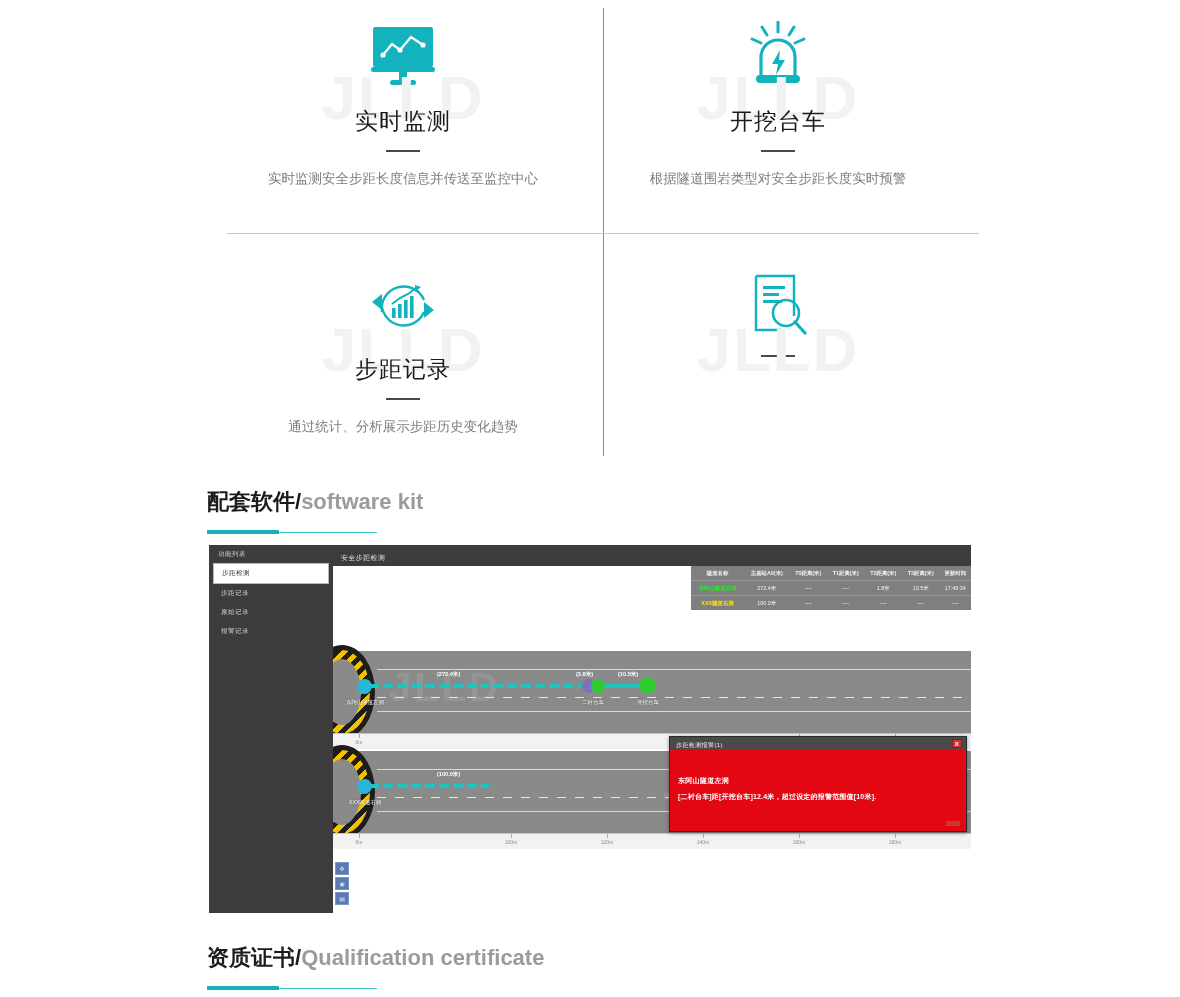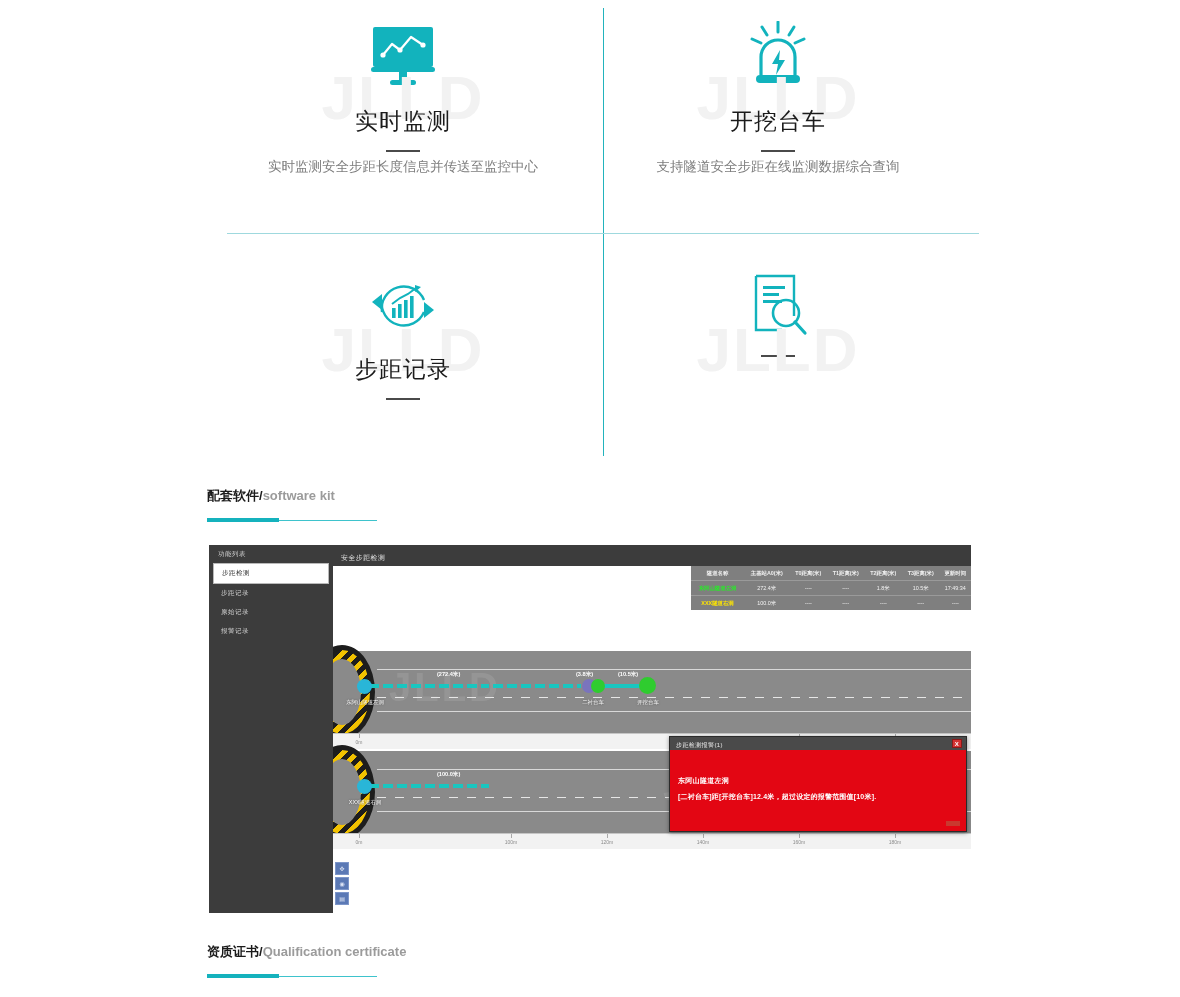--- a/index.html
+++ b/index.html
@@ -49,26 +49,26 @@
     position: relative;
     font-size: 23px; color: #1b1b1b; font-weight: 400;
     letter-spacing: 1px; margin-top: 12px;
   }
   .feat-rule {
     width: 34px; height: 2px; background: #4a4a4a;
     margin: 13px auto 0;
   }
   .feat-desc {
     position: relative;
-    font-size: 13.5px; color: #7d7d7d; margin-top: 6px; line-height: 1.4;
+    font-size: 13.5px; color: #7d7d7d; margin-top: 18px; line-height: 1.4;
   }
 
   
   .sec-head { position: absolute; left: 207px; }
-  .sec-head .sec-title { font-size: 13px; font-weight: bold; color: #1b1b1b; white-space: nowrap; }
+  .sec-head .sec-title { font-size: 22px; font-weight: bold; color: #1b1b1b; white-space: nowrap; }
   .sec-head .sec-title .en { color: #9b9b9b; font-weight: bold; }
   .sec-underline { position: relative; margin-top: 13px; height: 4px; width: 170px; }
   .sec-underline .thick { position: absolute; left: 0; top: 0; width: 72px; height: 4px; background: #15b2bd; }
   .sec-underline .thin  { position: absolute; left: 0; top: 1.5px; width: 170px; height: 1px; background: #3ec3cc; }
   .sec-software { top: 487px; }
   .sec-cert { top: 943px; text-align: center; }
 
   
   .app {
     position: absolute; left: 209px; top: 545px;
@@ -263,21 +263,21 @@
             <line x1="57" y1="18" x2="48" y2="22"></line>
           </g>
           <path d="M14 54 V36 a17 17 0 0 1 34 0 V54" fill="none" stroke="#12b3bd" stroke-width="3.2"></path>
           <path d="M33 29 L25 43 L31 43 L29 54 L38 39 L32 39 Z" fill="#12b3bd"></path>
           <rect x="9" y="54" width="44" height="8" rx="4" fill="#12b3bd"></rect>
         </svg>
       </div>
       <div class="watermark">JLLD</div>
       <div class="feat-title">开挖台车</div>
       <div class="feat-rule"></div>
-      <div class="feat-desc">支持隧道安全步距在线监测数据综合查询</div>
+      <div class="feat-desc">根据隧道围岩类型对安全步距长度实时预警</div>
     </div>
 
     <div class="feat feat-3">
       <div class="feat-icon-wrap">
         <svg width="72" height="68" viewBox="0 0 72 68">
           <path d="M15 40 A22 22 0 0 1 57 28" fill="none" stroke="#12b3bd" stroke-width="2.4"></path>
           <path d="M57 40 A22 22 0 0 1 15 28" fill="none" stroke="#12b3bd" stroke-width="2.4"></path>
           <polygon points="15,22 15,38 5,30" fill="#12b3bd"></polygon>
           <polygon points="57,46 57,30 67,38" fill="#12b3bd"></polygon>
           <g fill="#12b3bd">
@@ -286,20 +286,21 @@
             <rect x="37" y="28" width="3.6" height="18"></rect>
             <rect x="43" y="24" width="3.6" height="22"></rect>
           </g>
           <polyline points="25,32 33,26 41,22 49,16" fill="none" stroke="#12b3bd" stroke-width="2"></polyline>
           <polygon points="48,13 54,15 48,20" fill="#12b3bd"></polygon>
         </svg>
       </div>
       <div class="watermark">JLLD</div>
       <div class="feat-title">步距记录</div>
       <div class="feat-rule"></div>
+      <div class="feat-desc">通过统计、分析展示步距历史变化趋势</div>
     </div>
 
     <div class="feat feat-4">
       <div class="feat-icon-wrap">
         <svg width="60" height="68" viewBox="0 0 60 68">
           <path d="M8 4 H46 V44" fill="none" stroke="#12b3bd" stroke-width="2.4"></path>
           <path d="M8 4 V58 H34" fill="none" stroke="#12b3bd" stroke-width="2.4"></path>
           <g fill="#12b3bd">
             <rect x="15" y="14" width="22" height="3"></rect>
             <rect x="15" y="21" width="16" height="3"></rect>

